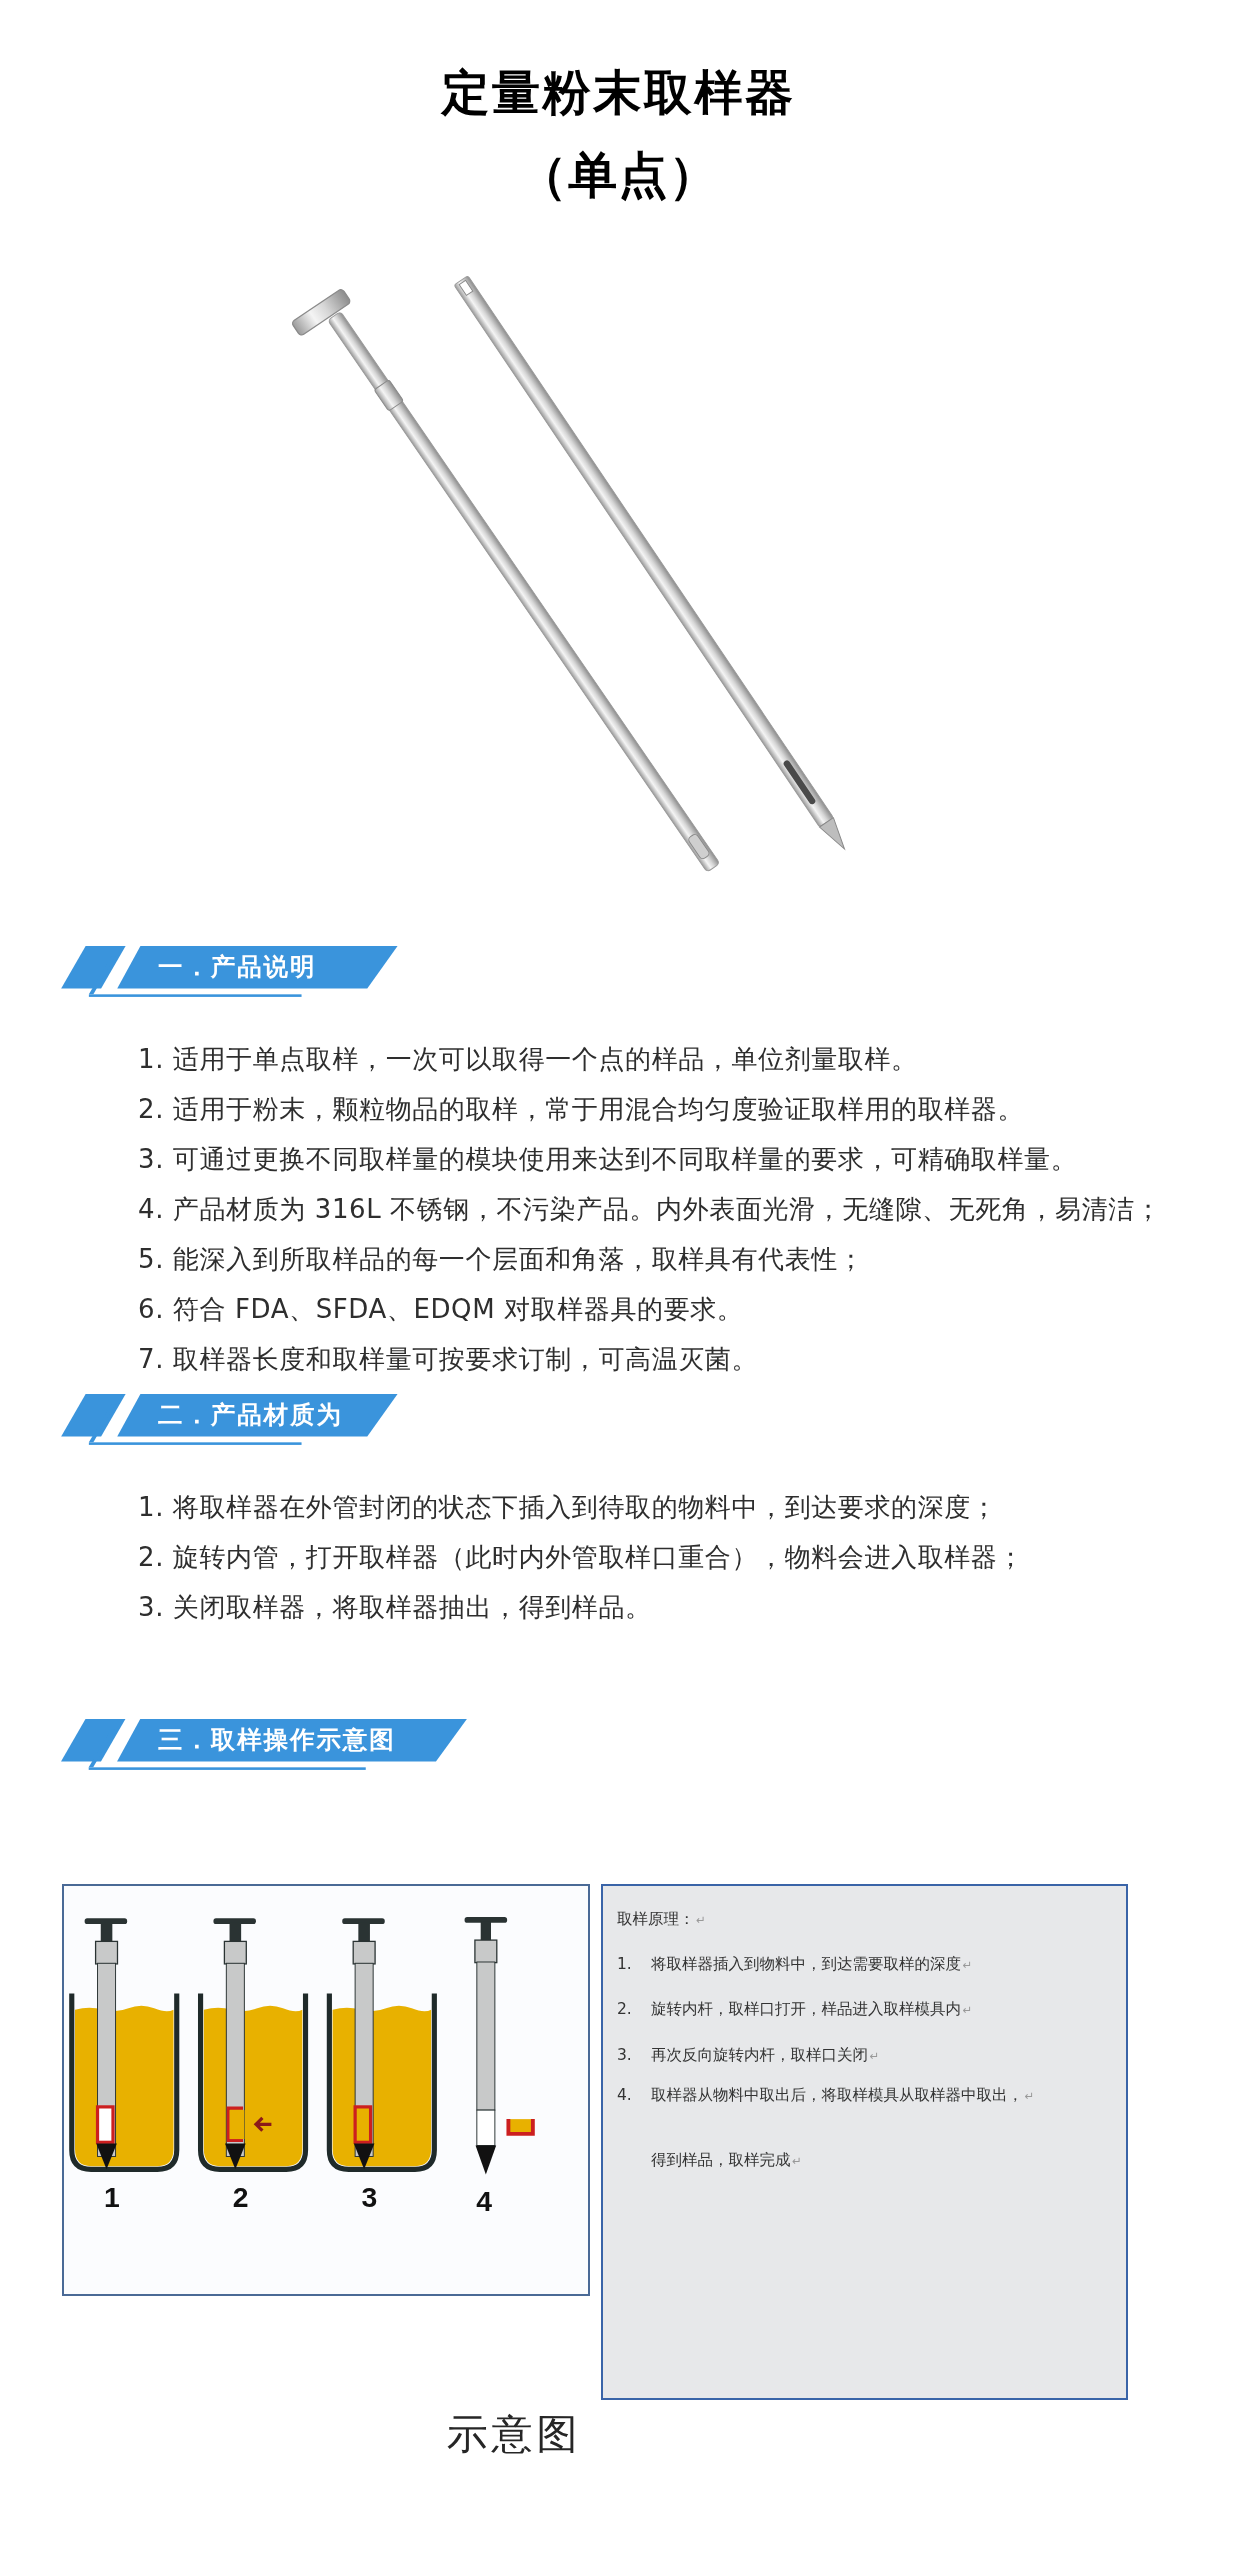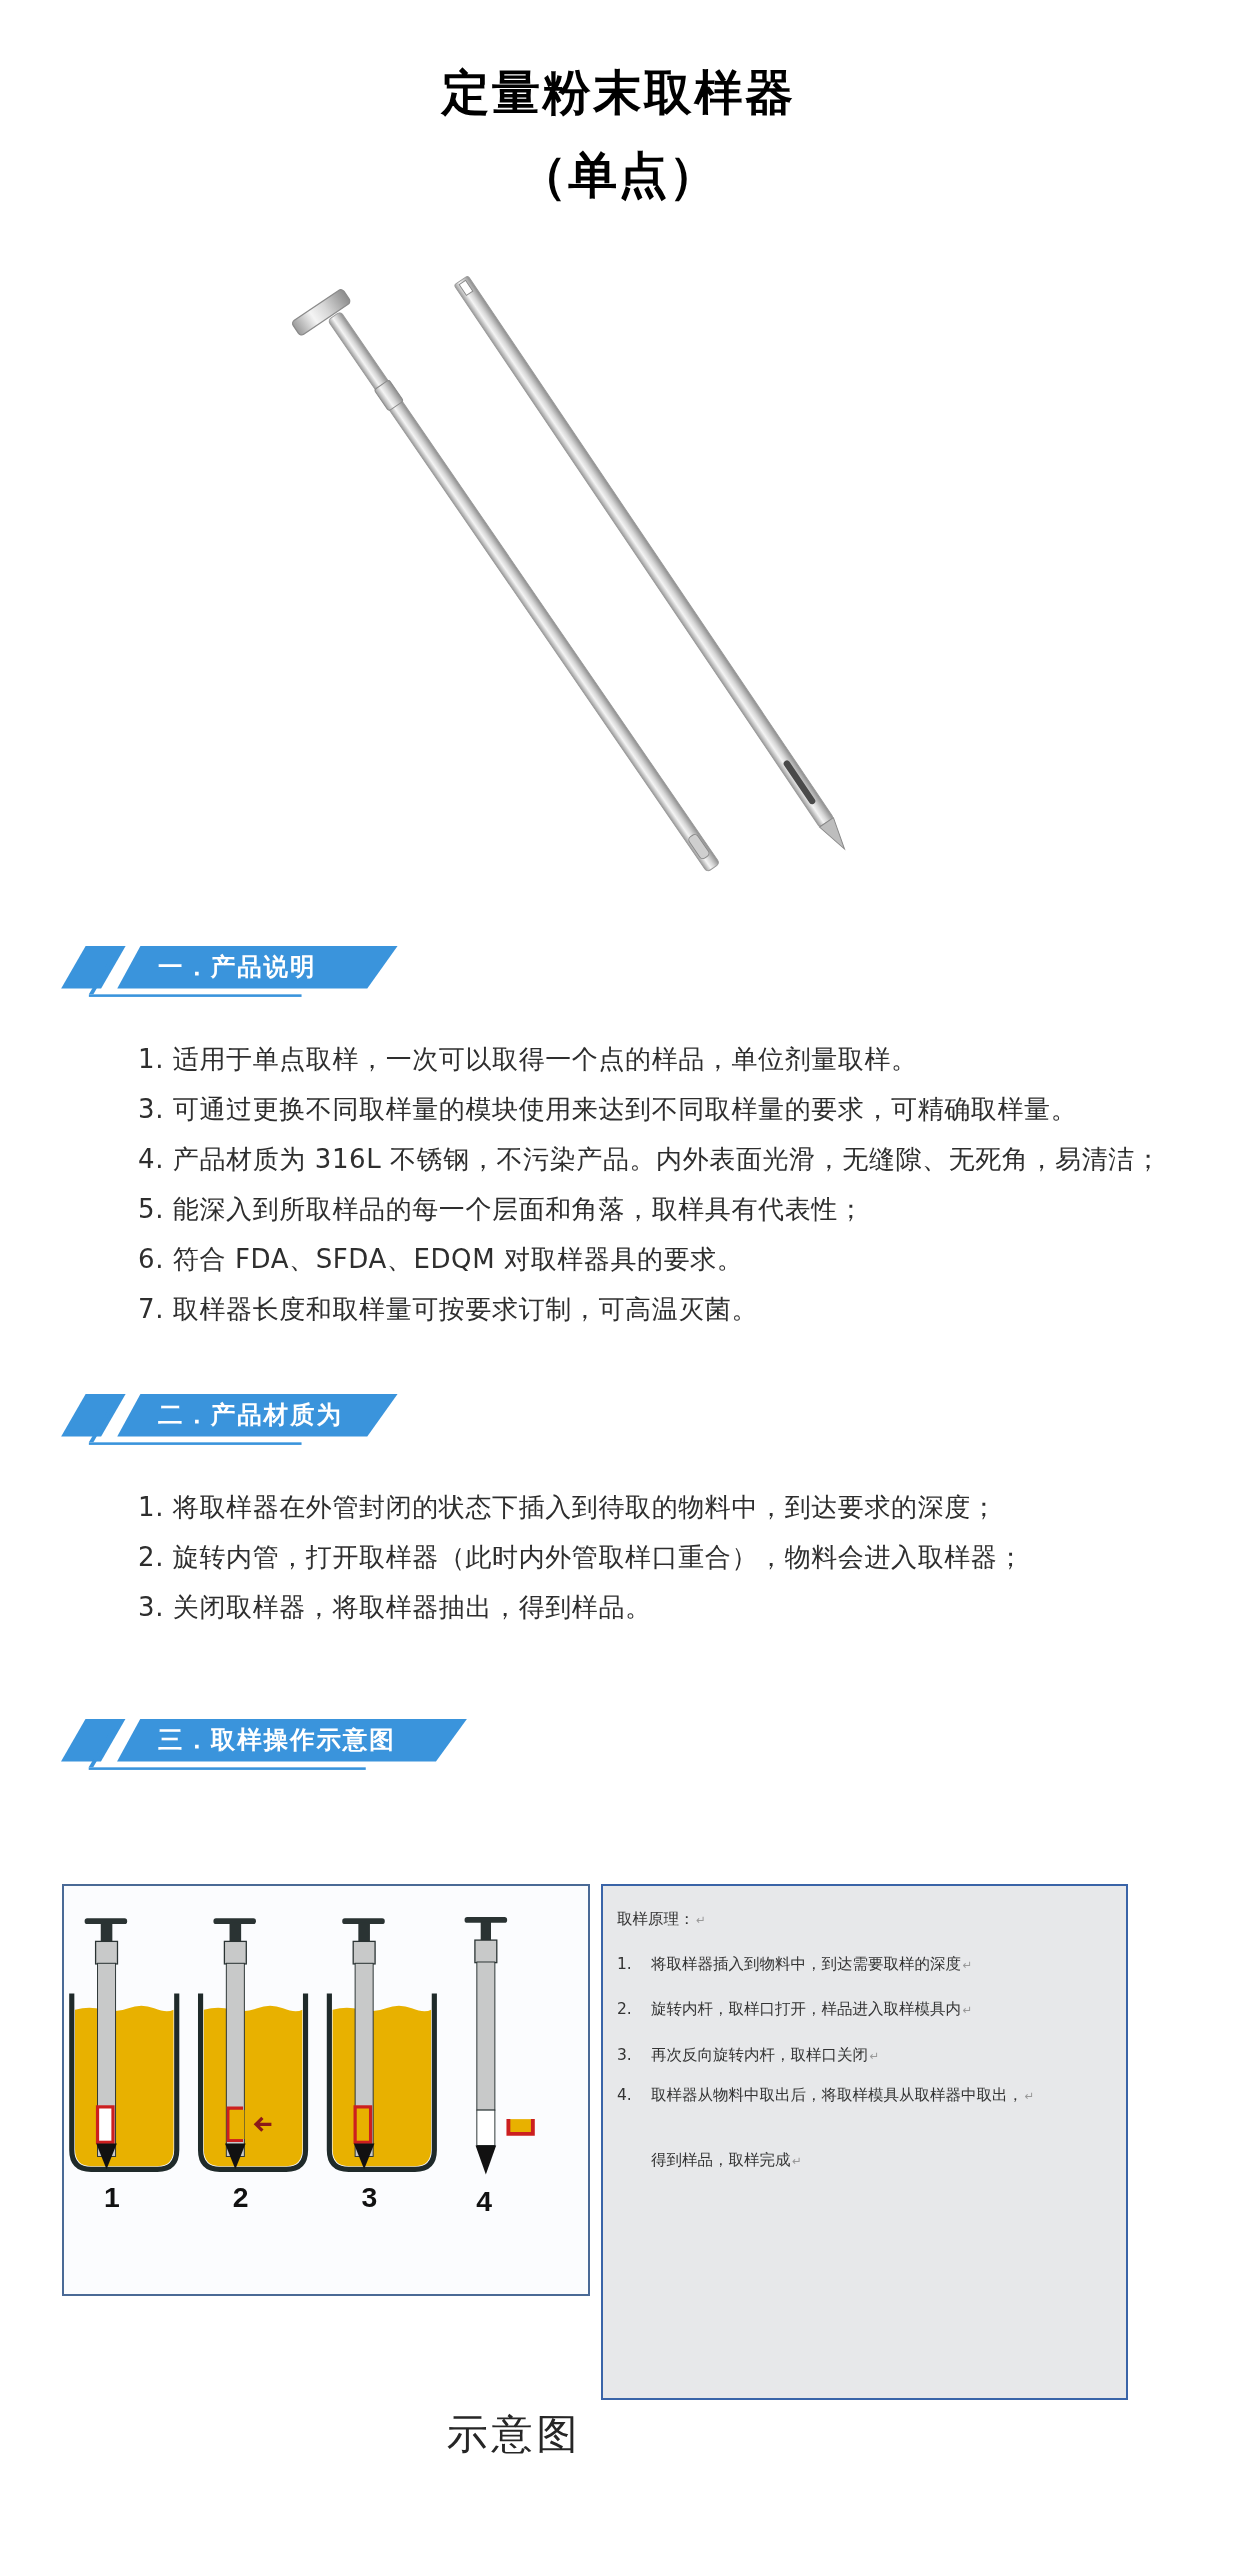--- a/index.html
+++ b/index.html
@@ -69,20 +69,21 @@
     <polygon points="38,0 100,0 62,66 0,66" fill="#3a94dc"></polygon>
     <polygon points="123,0 522,0 475,66 87,66" fill="#3a94dc"></polygon>
     <polygon points="78,16 84,16 50,75 43,75" fill="#3a94dc"></polygon>
     <rect x="43" y="75" width="330" height="4" fill="#3a94dc"></rect>
   </svg>
   <span class="label" style="left:97px;">一．产品说明</span>
 </div>
 
 <ul class="list" style="top:1034px;">
   <li>1. 适用于单点取样，一次可以取得一个点的样品，单位剂量取样。</li>
+  <li>2. 适用于粉末，颗粒物品的取样，常于用混合均匀度验证取样用的取样器。</li>
   <li>3. 可通过更换不同取样量的模块使用来达到不同取样量的要求，可精确取样量。</li>
   <li>4. 产品材质为 316L 不锈钢，不污染产品。内外表面光滑，无缝隙、无死角，易清洁；</li>
   <li>5. 能深入到所取样品的每一个层面和角落，取样具有代表性；</li>
   <li>6. 符合 FDA、SFDA、EDQM 对取样器具的要求。</li>
   <li>7. 取样器长度和取样量可按要求订制，可高温灭菌。</li>
 </ul>
 
 <div class="sec-header" style="top:1394px;">
   <svg width="387" height="58" viewBox="0 0 600 90">
     <polygon points="38,0 100,0 62,66 0,66" fill="#3a94dc"></polygon>

